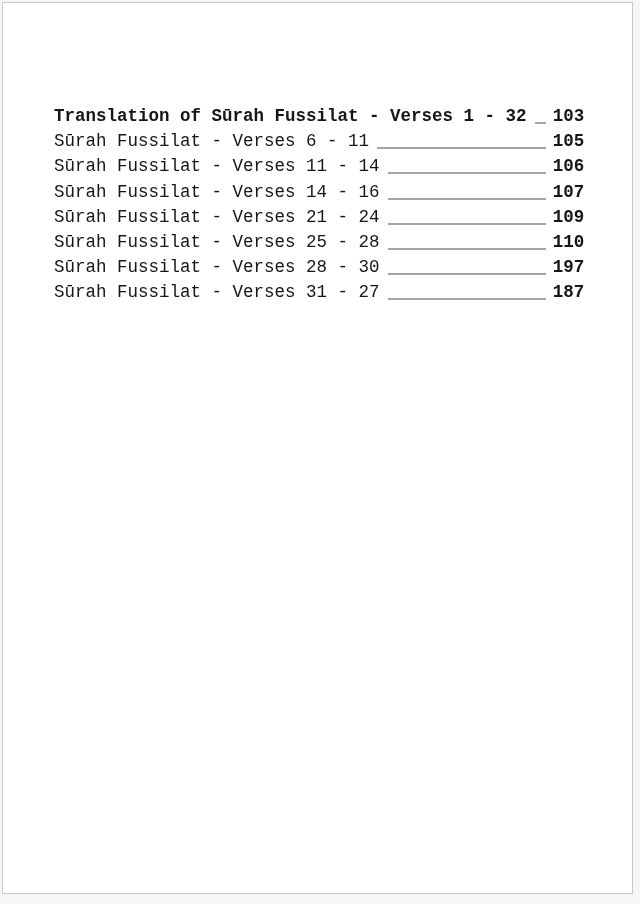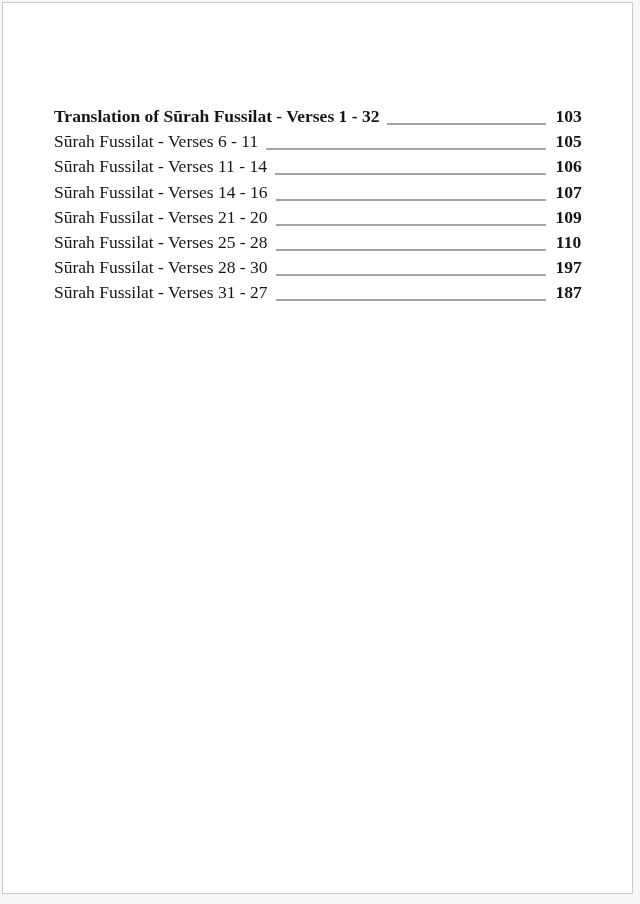--- a/index.html
+++ b/index.html
@@ -11,20 +11,21 @@
   }
   .doc-page {
     position: absolute;
     left: 2px; top: 2px;
     width: 631px; height: 892px;
     background: #ffffff;
     border: 1px solid #c9c9c9;
   }
   .toc {
     padding: 101px 41px 0 51px;
+    font-family: Liberation Mono, monospace;
   }
   .toc-row {
     display: flex;
     align-items: baseline;
     line-height: 25.2px;
     font-size: 17.5px;
     color: #161616;
     white-space: nowrap;
   }
   .toc-label { flex: 0 0 auto; }
@@ -69,21 +70,21 @@
     </div>
 
     <div class="toc-row">
       <span class="toc-label">Sūrah Fussilat - Verses 14 - 16</span>
       <span class="toc-leader"></span>
       <span class="toc-page">107</span>
     </div>
 
 
     <div class="toc-row">
-      <span class="toc-label">Sūrah Fussilat - Verses 21 - 20</span>
+      <span class="toc-label">Sūrah Fussilat - Verses 21 - 24</span>
       <span class="toc-leader"></span>
       <span class="toc-page">109</span>
     </div>
 
     <div class="toc-row">
       <span class="toc-label">Sūrah Fussilat - Verses 25 - 28</span>
       <span class="toc-leader"></span>
       <span class="toc-page">110</span>
     </div>
 

